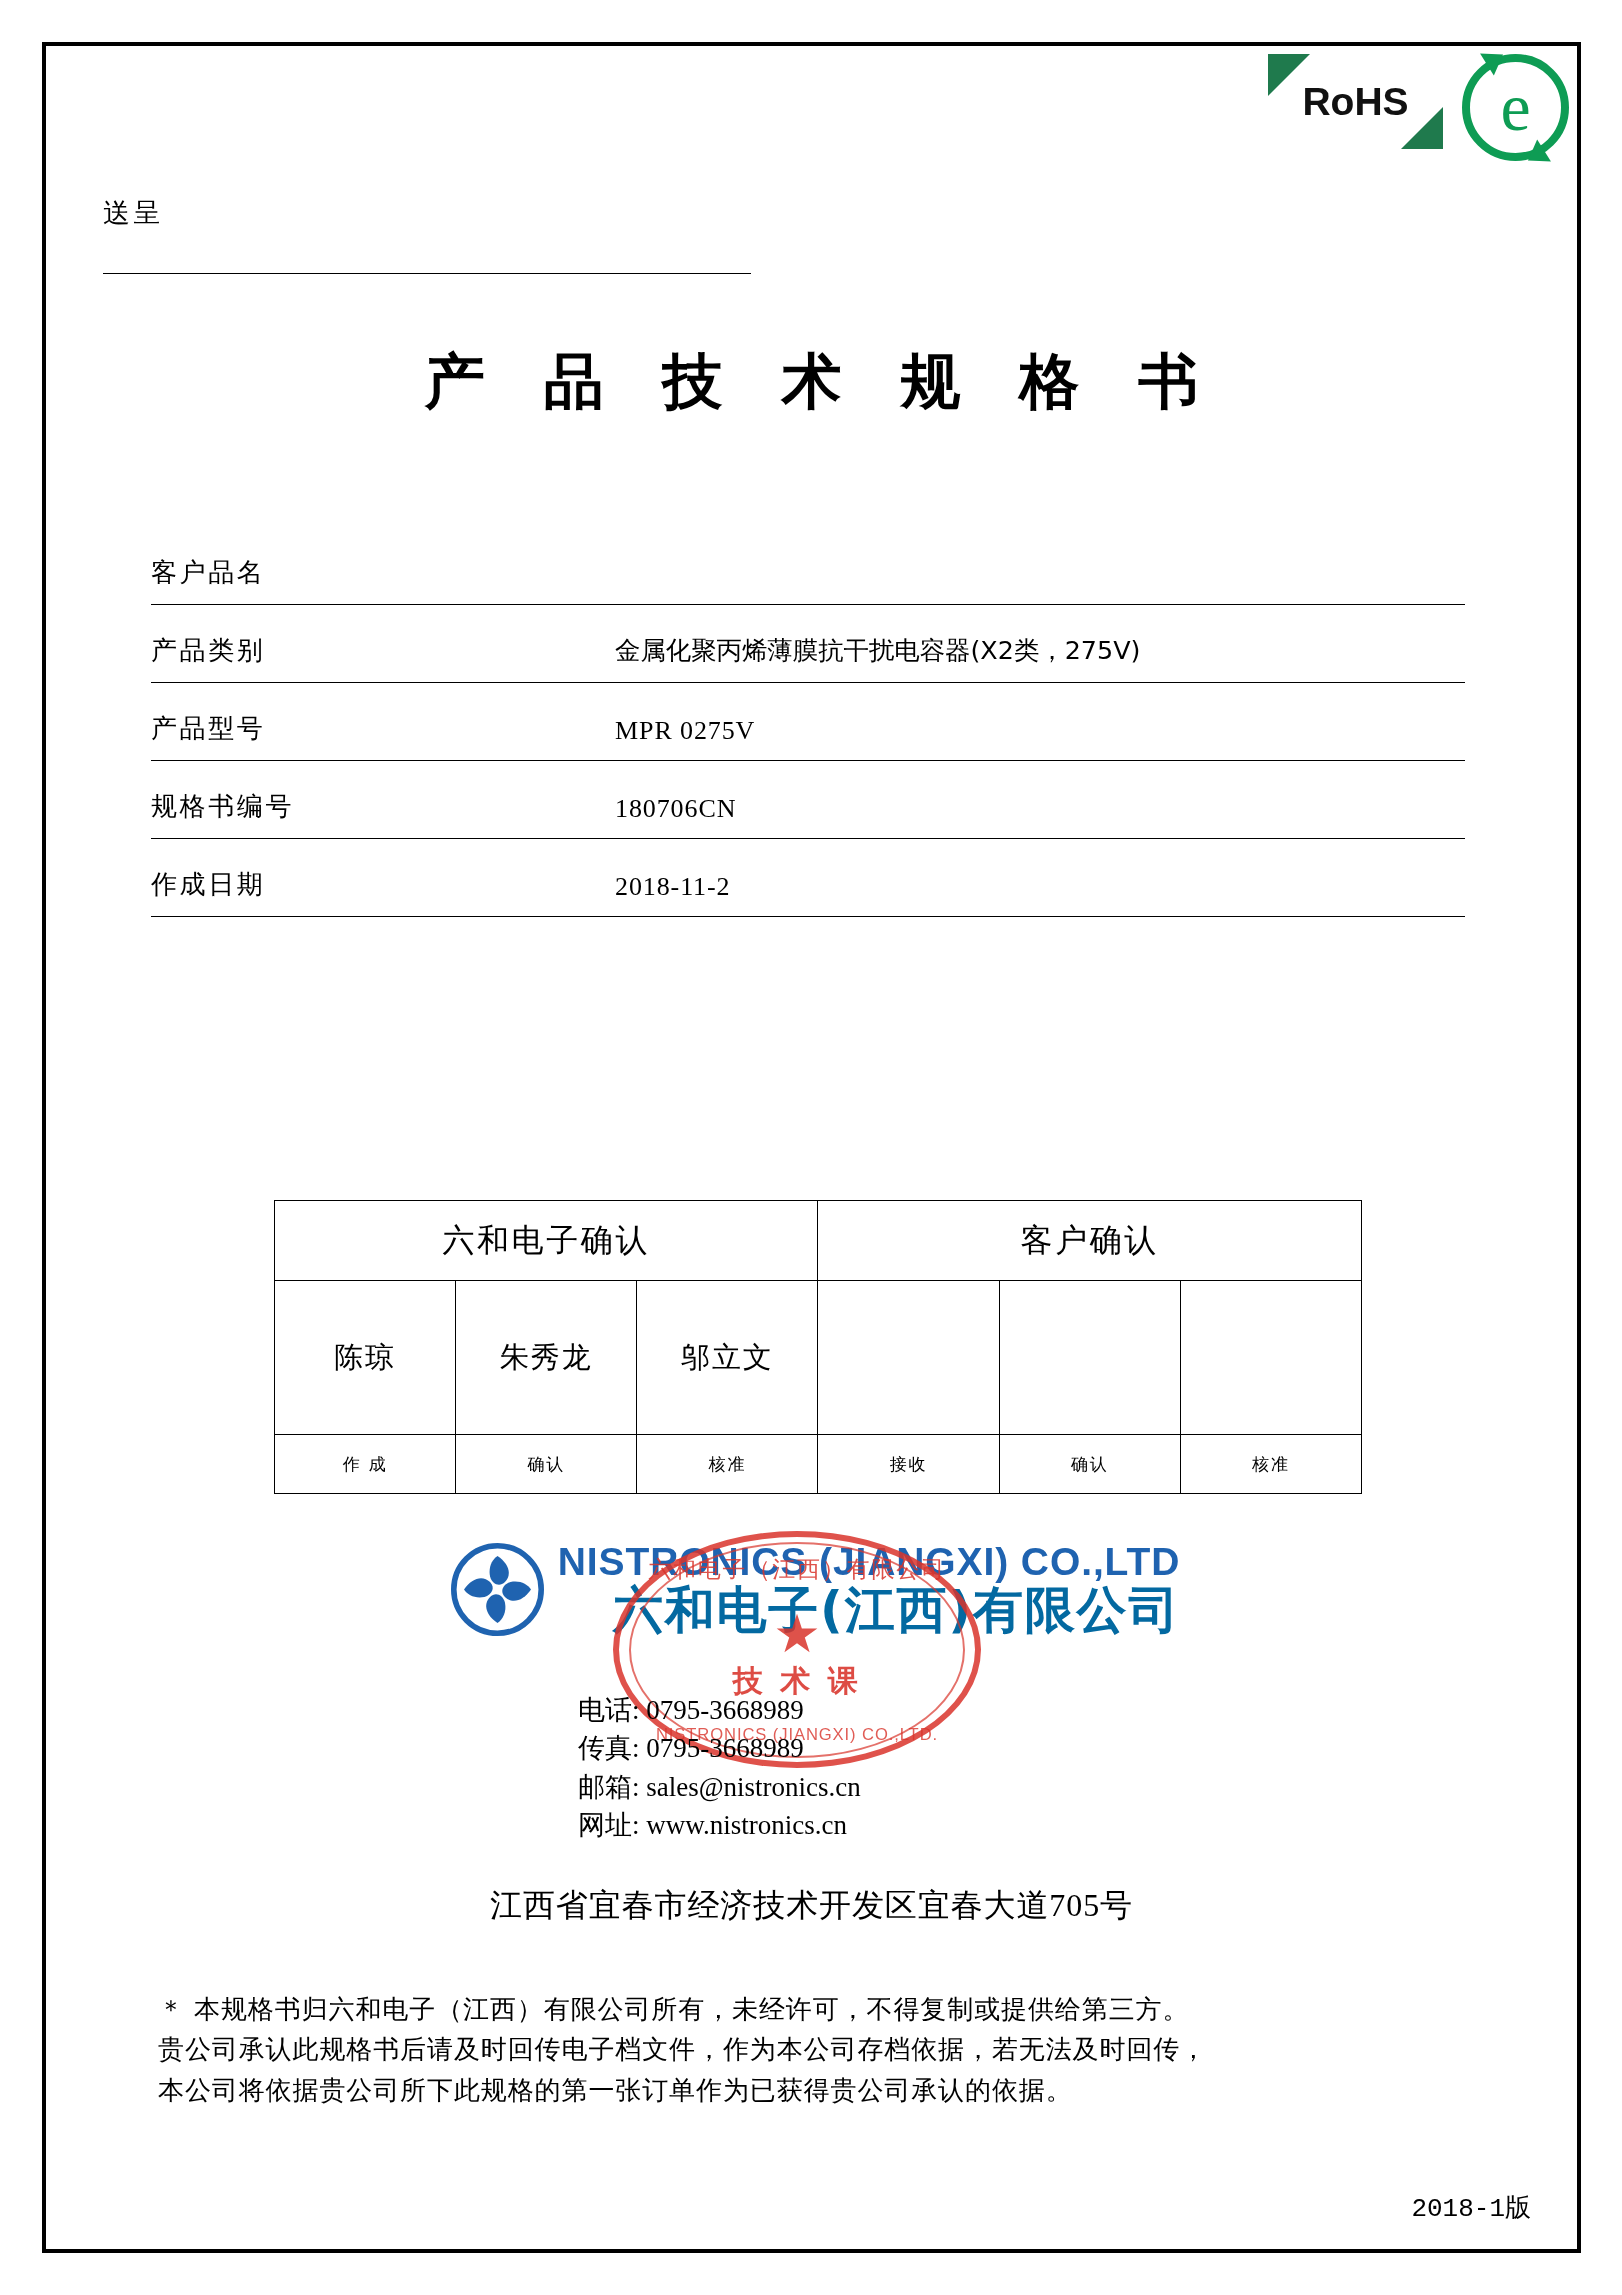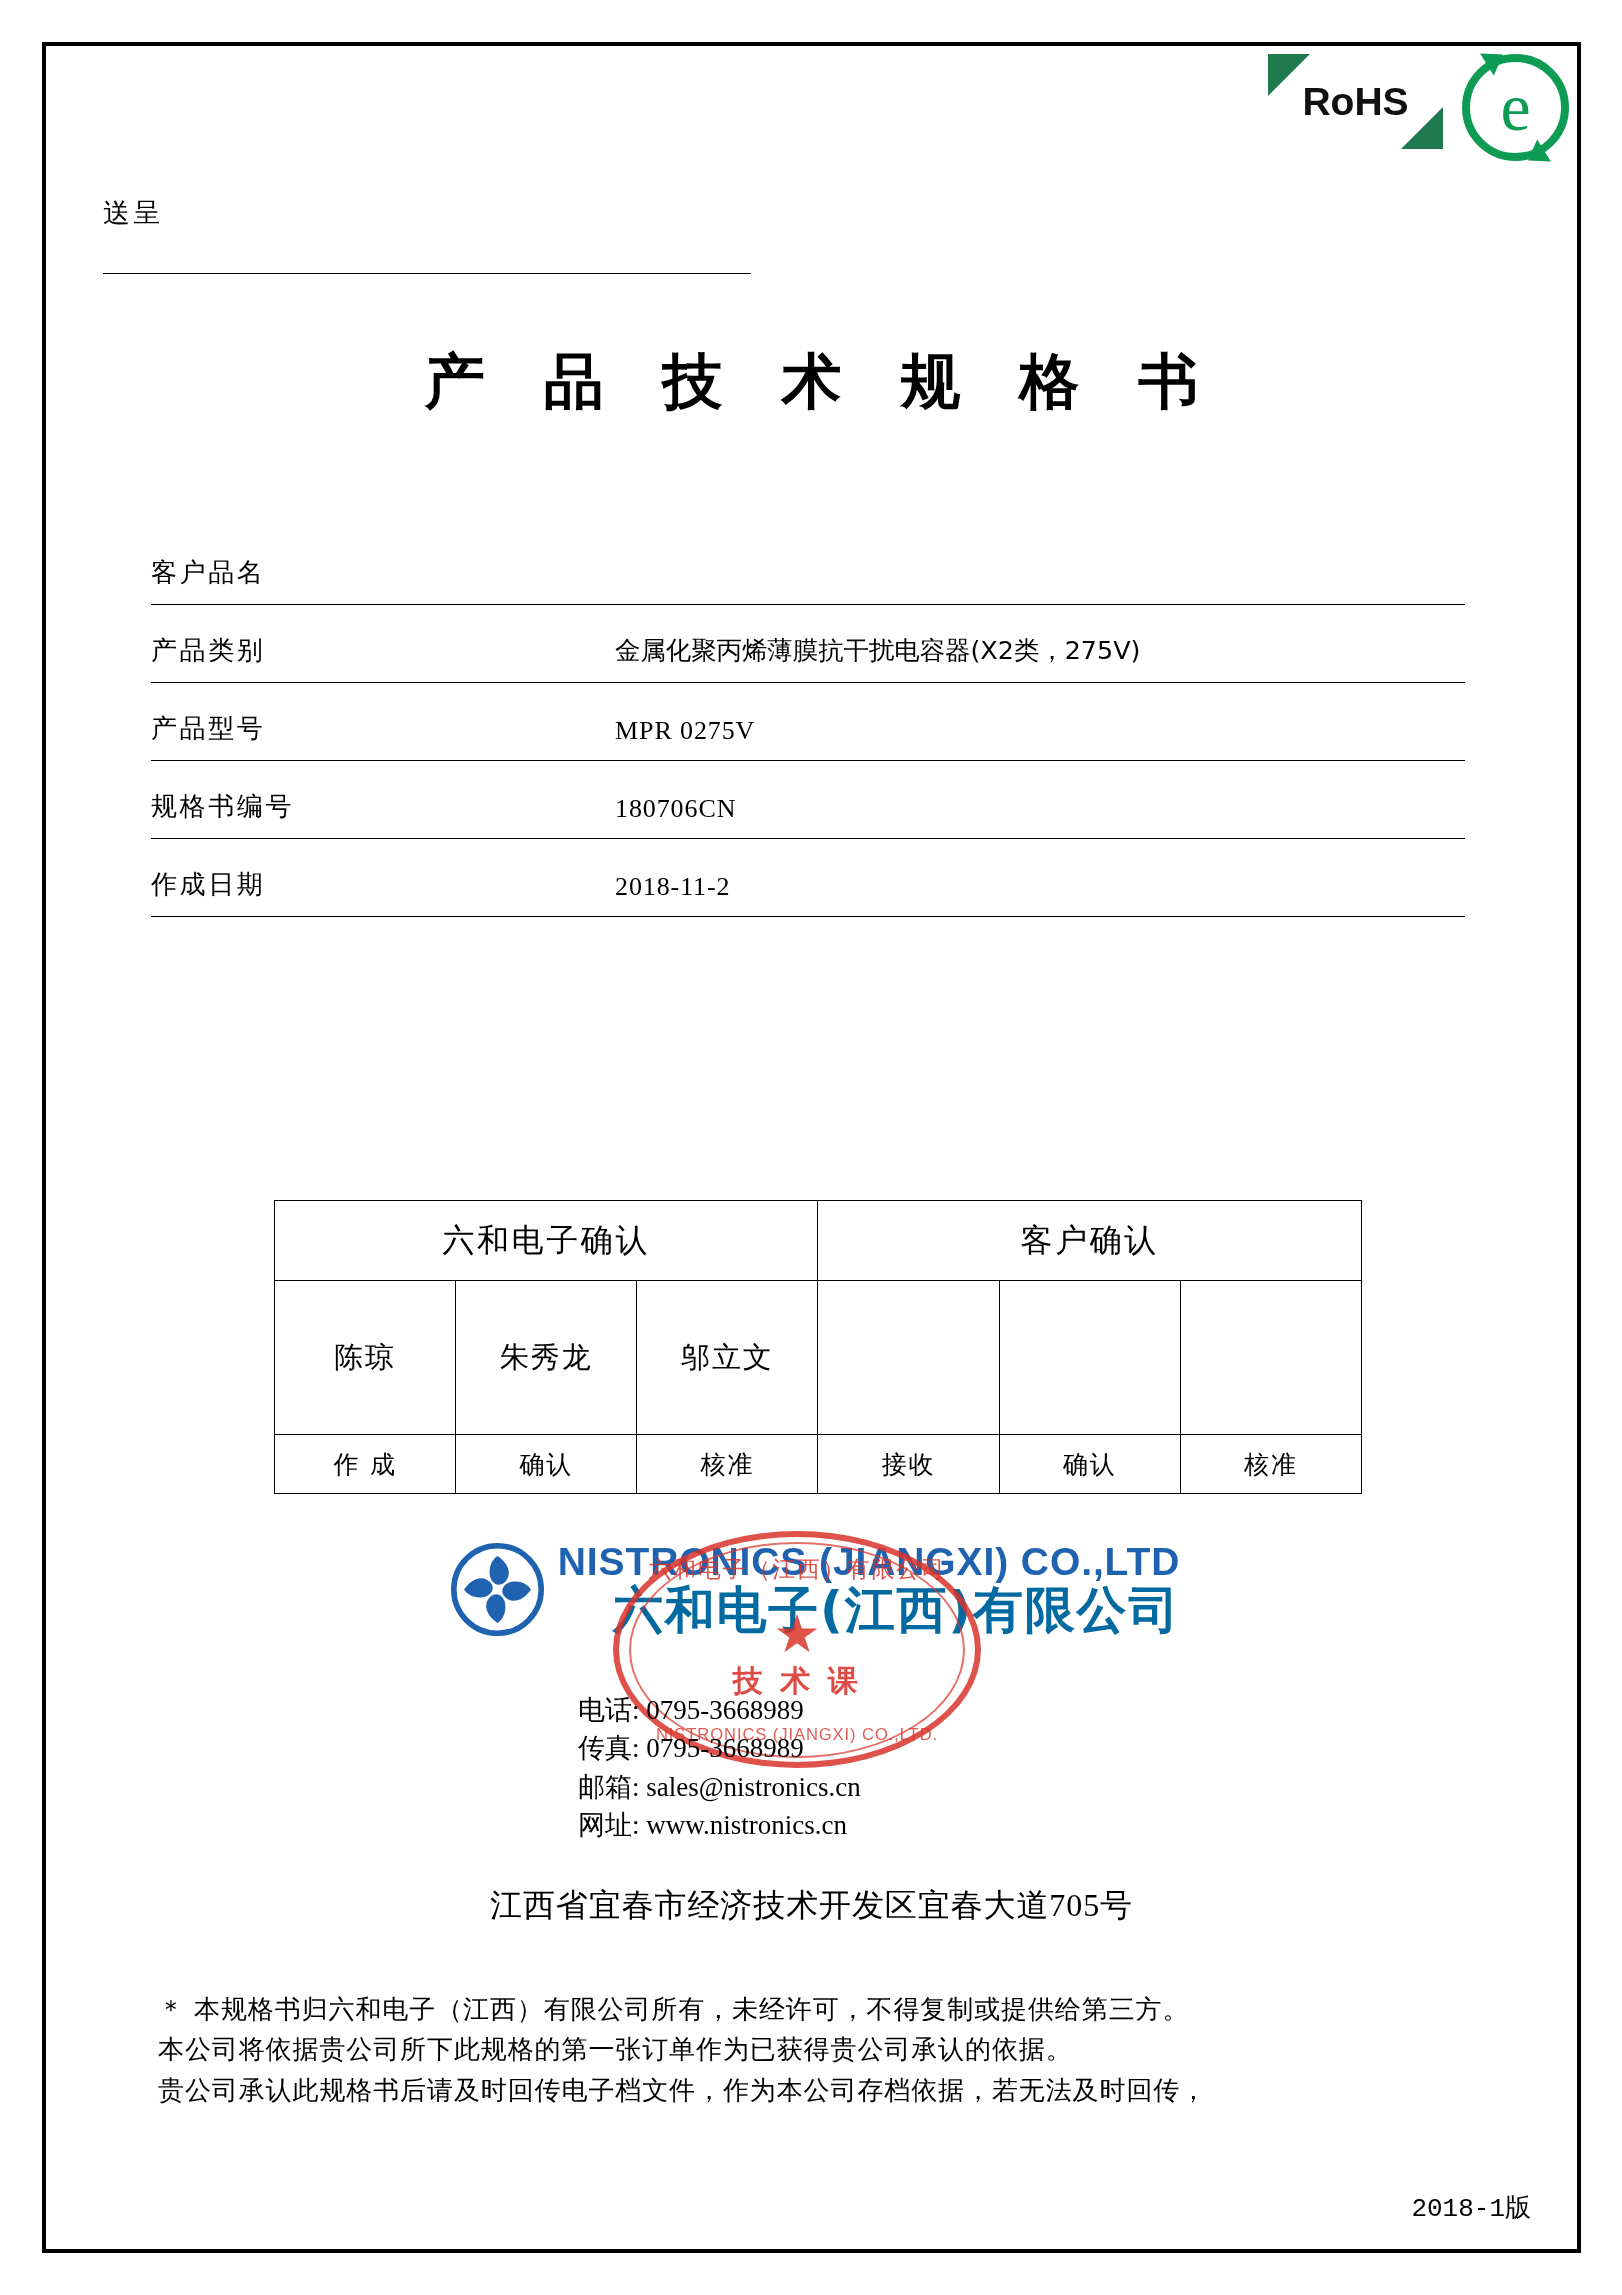--- a/index.html
+++ b/index.html
@@ -185,21 +185,21 @@
     font-size: 32px;
     letter-spacing: 2.6px;
   }
   .sig-names td {
     height: 151px;
     font-size: 29px;
     letter-spacing: 1.8px;
   }
   .sig-roles td {
     height: 56px;
-    font-size: 25px;
+    font-size: 17px;
     letter-spacing: 1.8px;
     border-radius: 24px;
   }
 
   
   .logo-block {
     position: absolute;
     left: 0; right: 0;
     top: 1542px;
     display: flex;
@@ -453,19 +453,19 @@
     <div>电话: 0795-3668989</div>
     <div>传真: 0795-3668989</div>
     <div>邮箱: sales@nistronics.cn</div>
     <div>网址: www.nistronics.cn</div>
   </div>
 
   <div class="address">江西省宜春市经济技术开发区宜春大道705号</div>
 
   <div class="notes">
     <div>＊ 本规格书归六和电子（江西）有限公司所有，未经许可，不得复制或提供给第三方。</div>
+    <div>贵公司承认此规格书后请及时回传电子档文件，作为本公司存档依据，若无法及时回传，</div>
     <div>本公司将依据贵公司所下此规格的第一张订单作为已获得贵公司承认的依据。</div>
-    <div>贵公司承认此规格书后请及时回传电子档文件，作为本公司存档依据，若无法及时回传，</div>
   </div>
 
   <div class="version">2018-1版</div>
 </div>
 
 
 </body></html>

